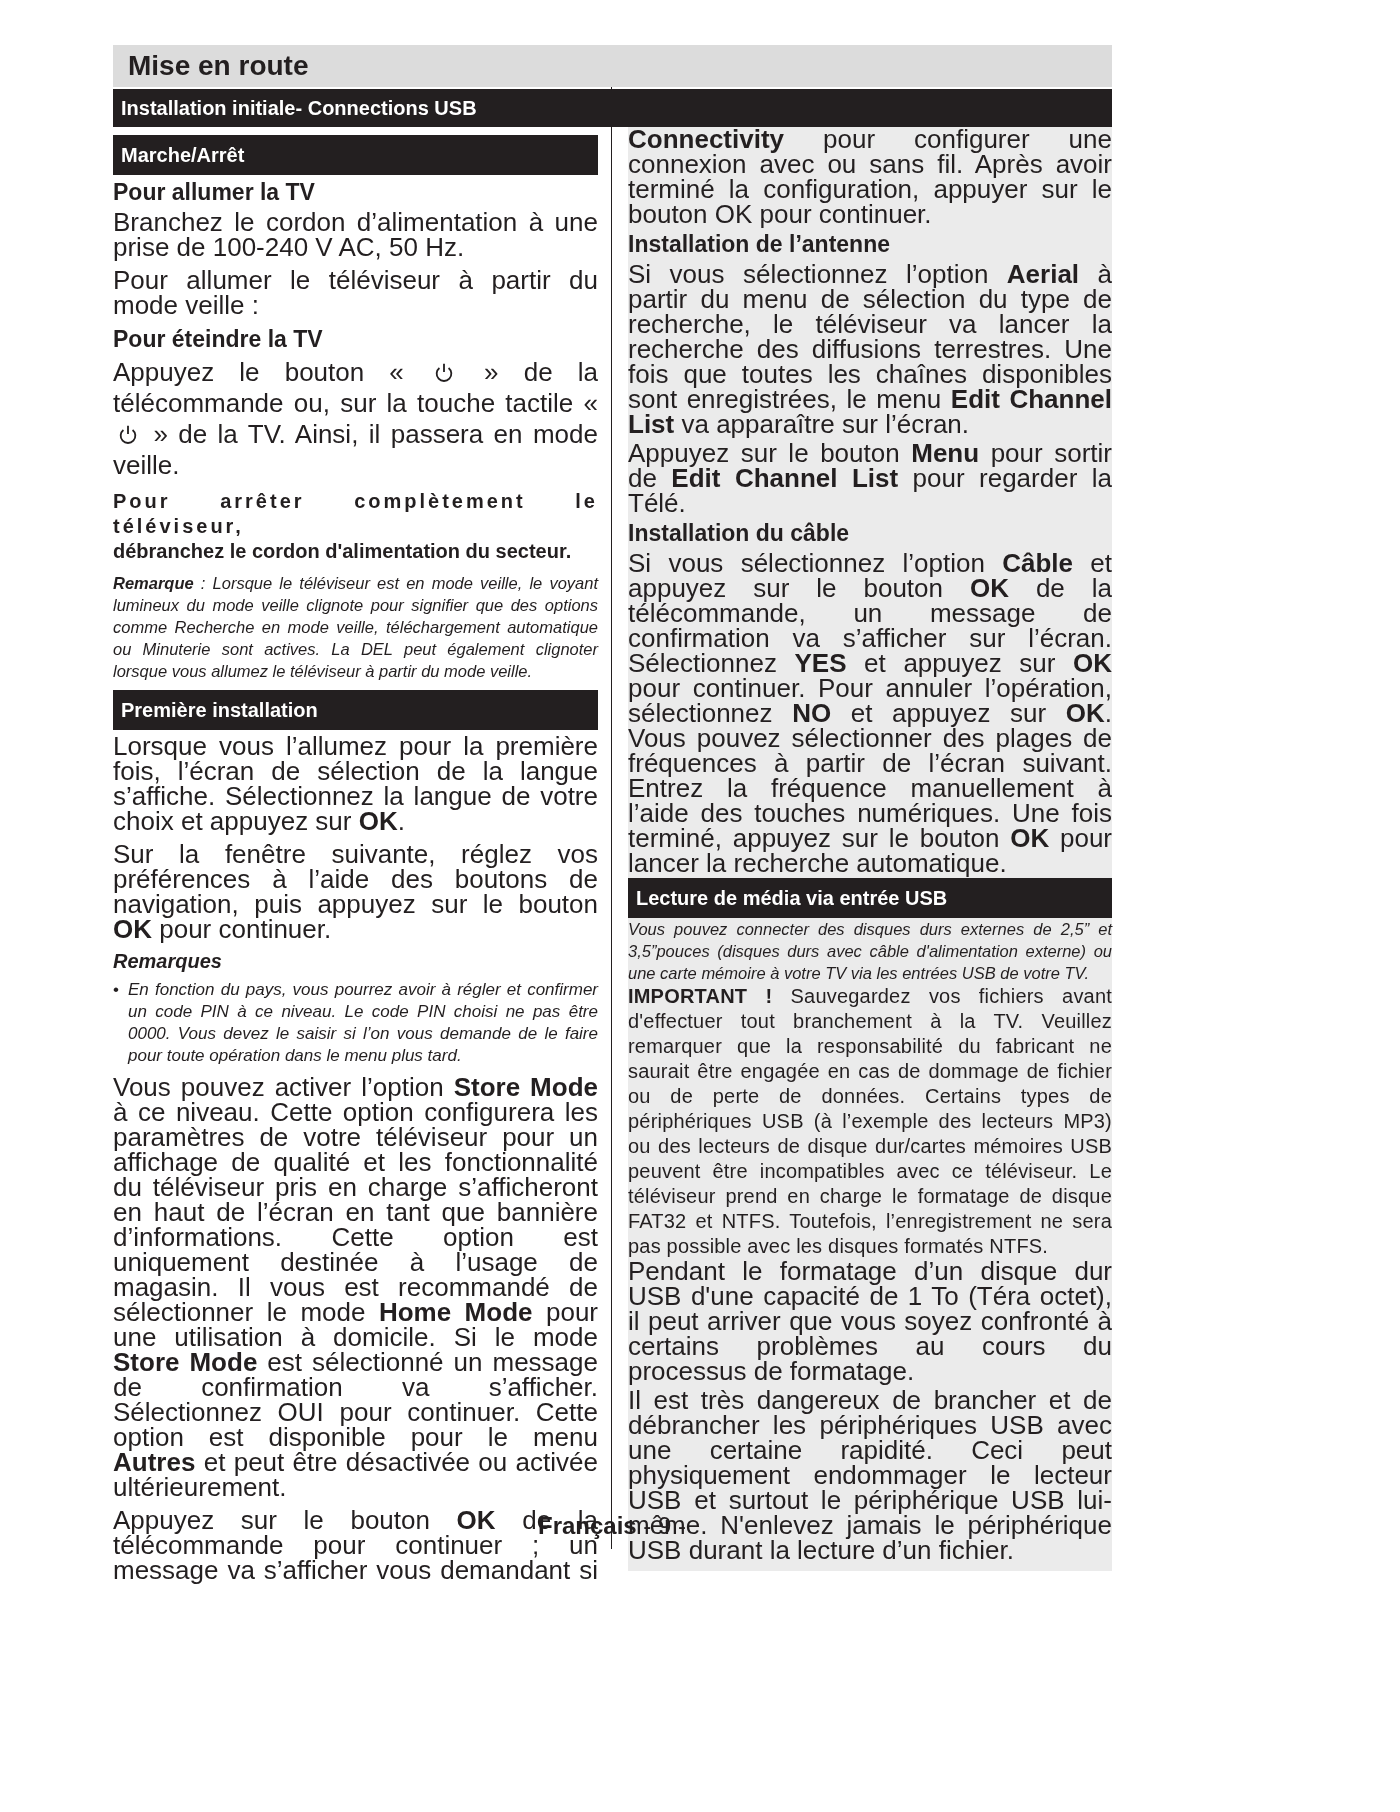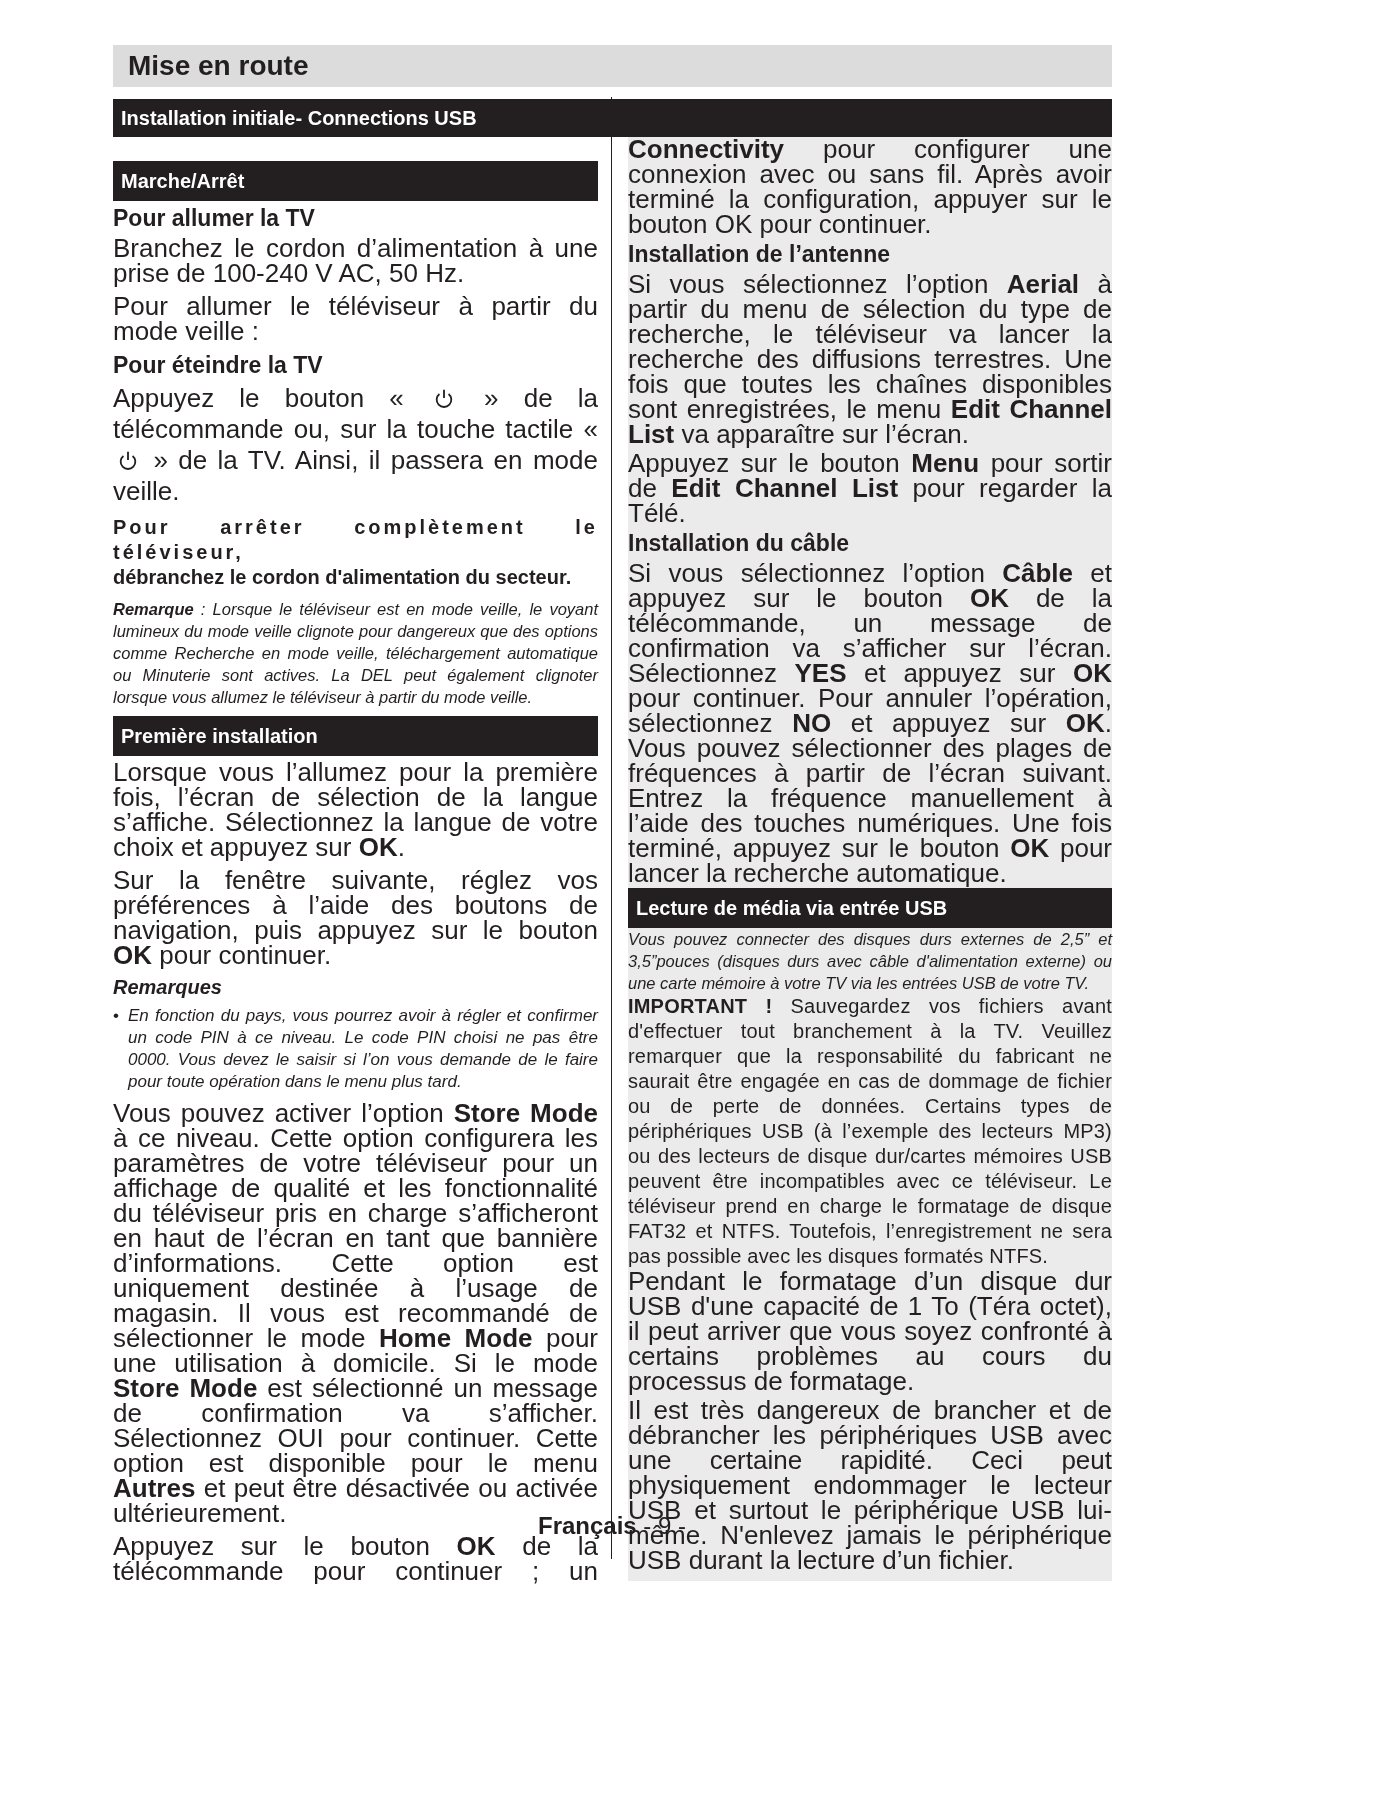--- a/index.html
+++ b/index.html
@@ -1,23 +1,23 @@
 <!DOCTYPE html>
 <html><head>
 <meta charset="utf-8">
 <style>
   html, body { margin: 0; padding: 0; background: #ffffff; }
   body { width: 1224px; min-height: 1584px; position: relative; font-family: "Liberation Sans", sans-serif; color: #231f20; }
   .page { position: absolute; left: 113px; top: 45px; width: 999px; }
   .title-bar { background: #dcdcdc; height: 42px; display: flex; align-items: center; padding-left: 15px; box-sizing: border-box; }
   .title-bar h1 { margin: 0; font-size: 28px; font-weight: bold; color: #231f20; }
-  .sub-bar { background: #231f20; color: #fff; height: 38px; margin-top: 12px; display: flex; align-items: center; padding-left: 8px; box-sizing: border-box; font-weight: bold; font-size: 20px; }
+  .sub-bar { background: #231f20; color: #fff; height: 38px; margin-top: 2px; display: flex; align-items: center; padding-left: 8px; box-sizing: border-box; font-weight: bold; font-size: 20px; }
   .columns { position: relative; display: flex; }
   .divider { position: absolute; left: 498px; top: -40px; width: 1px; height: 1462px; background: #231f20; }
-  .col-left { width: 485px; padding-top: 24px; }
+  .col-left { width: 485px; padding-top: 8px; }
   .col-right { position: absolute; left: 515px; width: 484px; top: 0; background: #ebebeb; min-height: 1382px; }
   .section-bar { background: #231f20; color: #fff; font-weight: bold; font-size: 20px; height: 40px; display: flex; align-items: center; padding-left: 8px; box-sizing: border-box; }
   h2 { font-size: 23px; font-weight: bold; margin: 4px 0 4px 0; }
   p { font-size: 26px; line-height: 25px; margin: 0 0 8px 0; text-align: justify; }
   .note { font-size: 16.5px; line-height: 22px; font-style: italic; text-align: justify; margin: 0 0 8px 0; }
   .note b { font-style: italic; }
   .bold-para { font-size: 20px; line-height: 25px; font-weight: bold; text-align: justify; margin: 0 0 8px 0; }
   .bold-para .spaced { letter-spacing: 3px; }
   .remarks-title { font-size: 20px; font-weight: bold; font-style: italic; margin: 4px 0 6px 0; }
   ul.bullets { margin: 0 0 8px 0; padding-left: 0; list-style: none; }
@@ -62,21 +62,21 @@
             <path d="M7 6.5 A8 8 0 1 0 17 6.5" fill="none" stroke="#231f20" stroke-width="2"></path>
             <line x1="12" y1="2" x2="12" y2="11" stroke="#231f20" stroke-width="2"></line>
           </svg>
         <span>» de la TV. Ainsi, il passera en mode veille.</span>
       </p>
       <div class="bold-para">
         <div class="spaced">Pour arrêter complètement le téléviseur,</div>
         <div>débranchez le cordon d'alimentation du secteur.</div>
       </div>
       <div class="note">
-        <b>Remarque</b><span> : Lorsque le téléviseur est en mode veille, le voyant lumineux du mode veille clignote pour dangereux que des options comme Recherche en mode veille, téléchargement automatique ou Minuterie sont actives. La DEL peut également clignoter lorsque vous allumez le téléviseur à partir du mode veille.</span>
+        <b>Remarque</b><span> : Lorsque le téléviseur est en mode veille, le voyant lumineux du mode veille clignote pour signifier que des options comme Recherche en mode veille, téléchargement automatique ou Minuterie sont actives. La DEL peut également clignoter lorsque vous allumez le téléviseur à partir du mode veille.</span>
       </div>
 
       <div class="section-bar" style="margin-top:4px;">
         <span>Première installation</span>
       </div>
       <p style="margin-top:4px;">
         <span>Lorsque vous l’allumez pour la première fois, l’écran de sélection de la langue s’affiche. Sélectionnez la langue de votre choix et appuyez sur </span><b>OK</b><span>.</span>
       </p>
       <p>
         <span>Sur la fenêtre suivante, réglez vos préférences à l’aide des boutons de navigation, puis appuyez sur le bouton </span><b>OK</b><span> pour continuer.</span>

